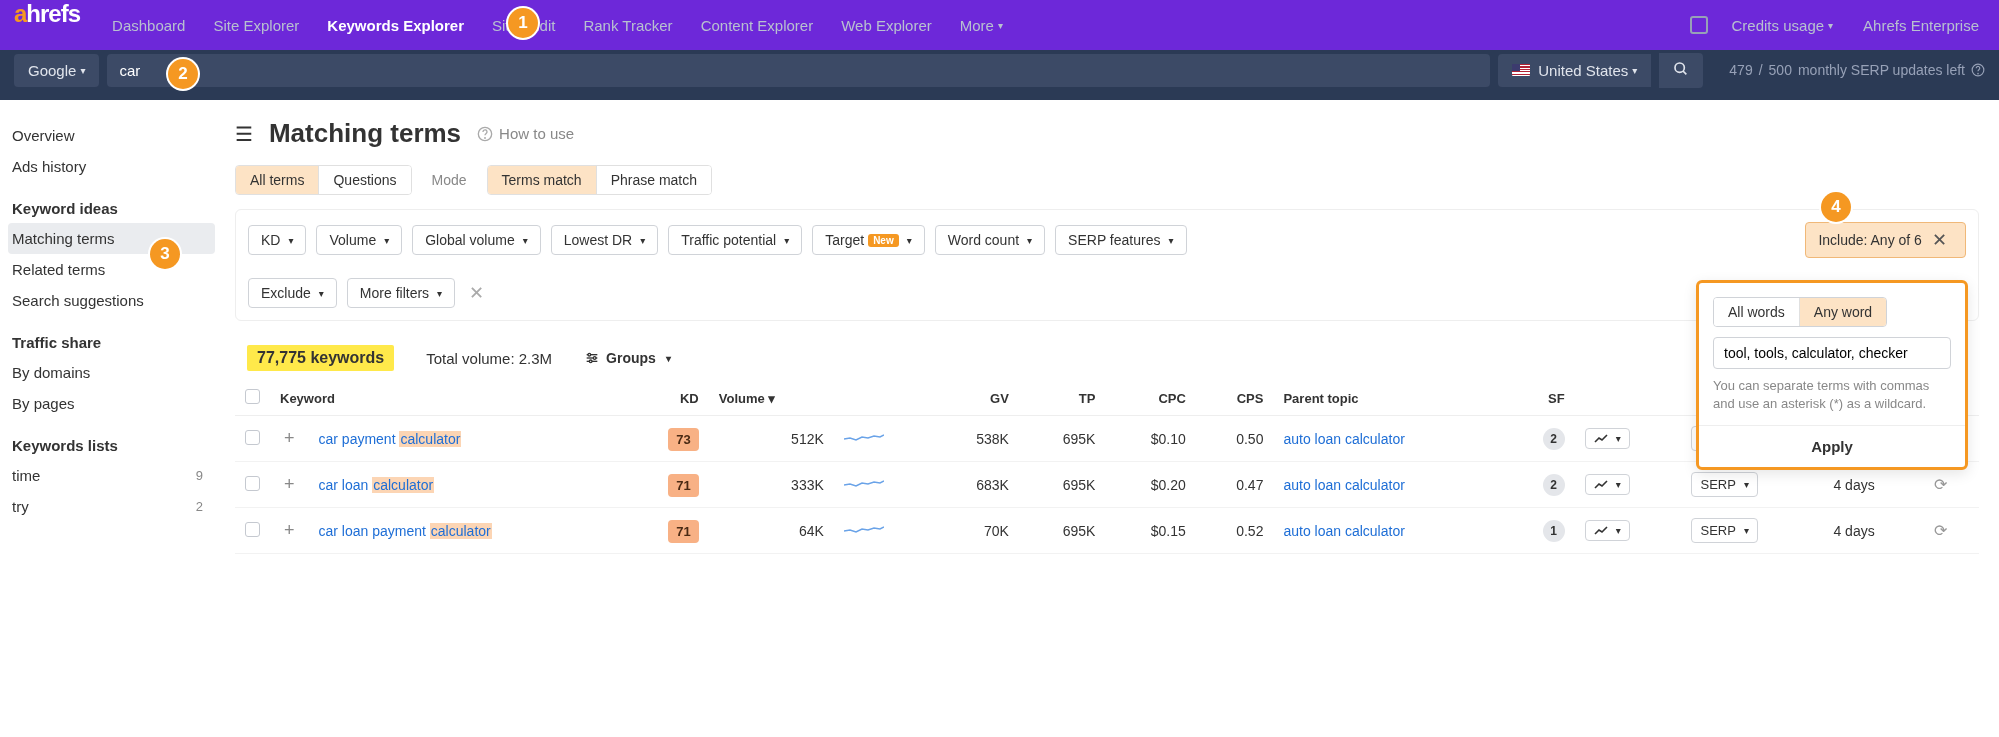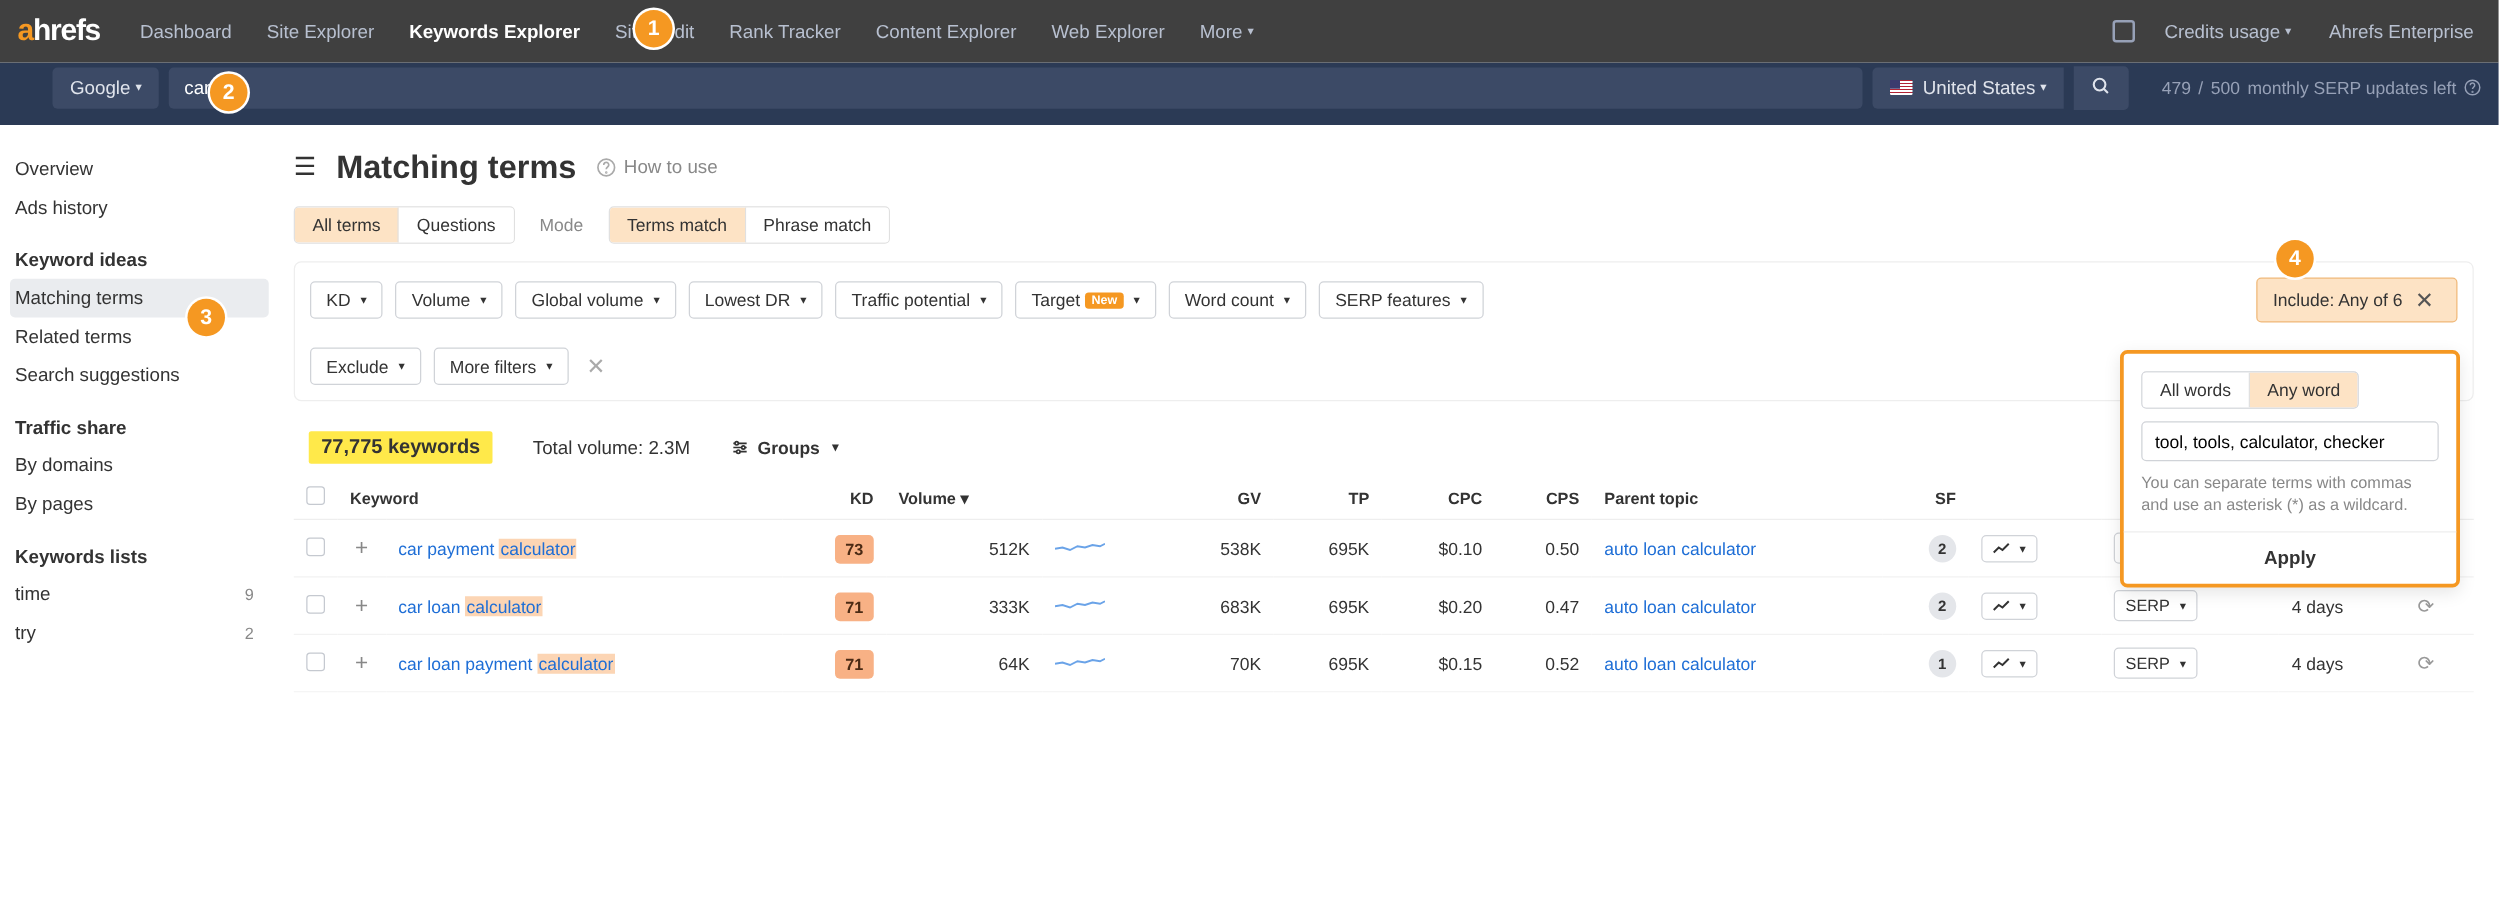--- a/index.html
+++ b/index.html
@@ -1,30 +1,30 @@
 <!DOCTYPE html>
 <html><head>
 <meta charset="utf-8">
 <style>
   * { margin: 0; padding: 0; box-sizing: border-box; }
   body { font-family: -apple-system, BlinkMacSystemFont, "Segoe UI", Helvetica, Arial, sans-serif; font-size: 14px; color: #333; background: #fff; overflow-x: hidden; }
 
   
-  .topnav { background: #404040; height: 50px; display: flex; align-items: center; padding: 0 14px; position: relative; }
+  .topnav { background: #6d28d9; height: 50px; display: flex; align-items: flex-start; padding: 0 14px; position: relative; }
   .logo { font-size: 24px; font-weight: 700; letter-spacing: -1px; color: #fff; margin-right: 18px; }
   .logo .a { color: #f59822; }
   .topnav-item { color: #b8c0d0; font-size: 15px; padding: 0 14px; height: 50px; display: flex; align-items: center; cursor: pointer; position: relative; }
   .topnav-item.active { color: #fff; font-weight: 600; }
   .topnav-right { margin-left: auto; display: flex; align-items: center; gap: 18px; }
   .topnav-right .topnav-item { padding: 0 6px; }
   .tri-down { display:inline-block; margin-left:4px; font-size:10px; }
 
   
   .searchbar { background: #2b3a55; height: 50px; display: flex; align-items: center; padding: 0 14px 10px 14px; gap: 8px; }
-  .engine-select { background: #3c4a66; color: #e0e4ec; border-radius: 4px; padding: 8px 14px; font-size: 15px; display: flex; align-items: center; cursor: pointer; margin-left: 28px; }
+  .engine-select { background: #3c4a66; color: #e0e4ec; border-radius: 4px; padding: 8px 14px; font-size: 15px; display: flex; align-items: center; cursor: pointer; }
   .search-input { flex: 1; background: #3c4a66; color: #fff; border: none; border-radius: 4px; padding: 8px 12px; font-size: 15px;}
   .country-select { background: #3c4a66; color: #e0e4ec; border-radius: 4px 0 0 4px; padding: 8px 14px; font-size: 15px; display: flex; align-items: center; cursor: pointer; margin-left: 0;}
   .search-btn { background: #3c4a66; border-radius: 0 4px 4px 0; padding: 8px 14px; cursor: pointer; color: #e0e4ec; }
   .flag { display:inline-block; width:18px; height:12px; background: linear-gradient(to bottom, #b22234 0 10%, #fff 10% 20%, #b22234 20% 30%, #fff 30% 40%, #b22234 40% 50%, #fff 50% 60%, #b22234 60% 70%, #fff 70% 80%, #b22234 80% 90%, #fff 90% 100%); position:relative; margin-right:8px; border-radius:1px;}
   .flag::before { content:''; position:absolute; left:0; top:0; width:8px; height:7px; background:#3c3b6e; }
   .credits { color: #97a1b7; font-size: 14px; margin-left: 18px; display:flex; align-items:center; gap:6px;}
 
   
   .main { display: flex; }
   .sidebar { width: 215px; padding: 20px 0 0 12px; font-size: 15px; }

